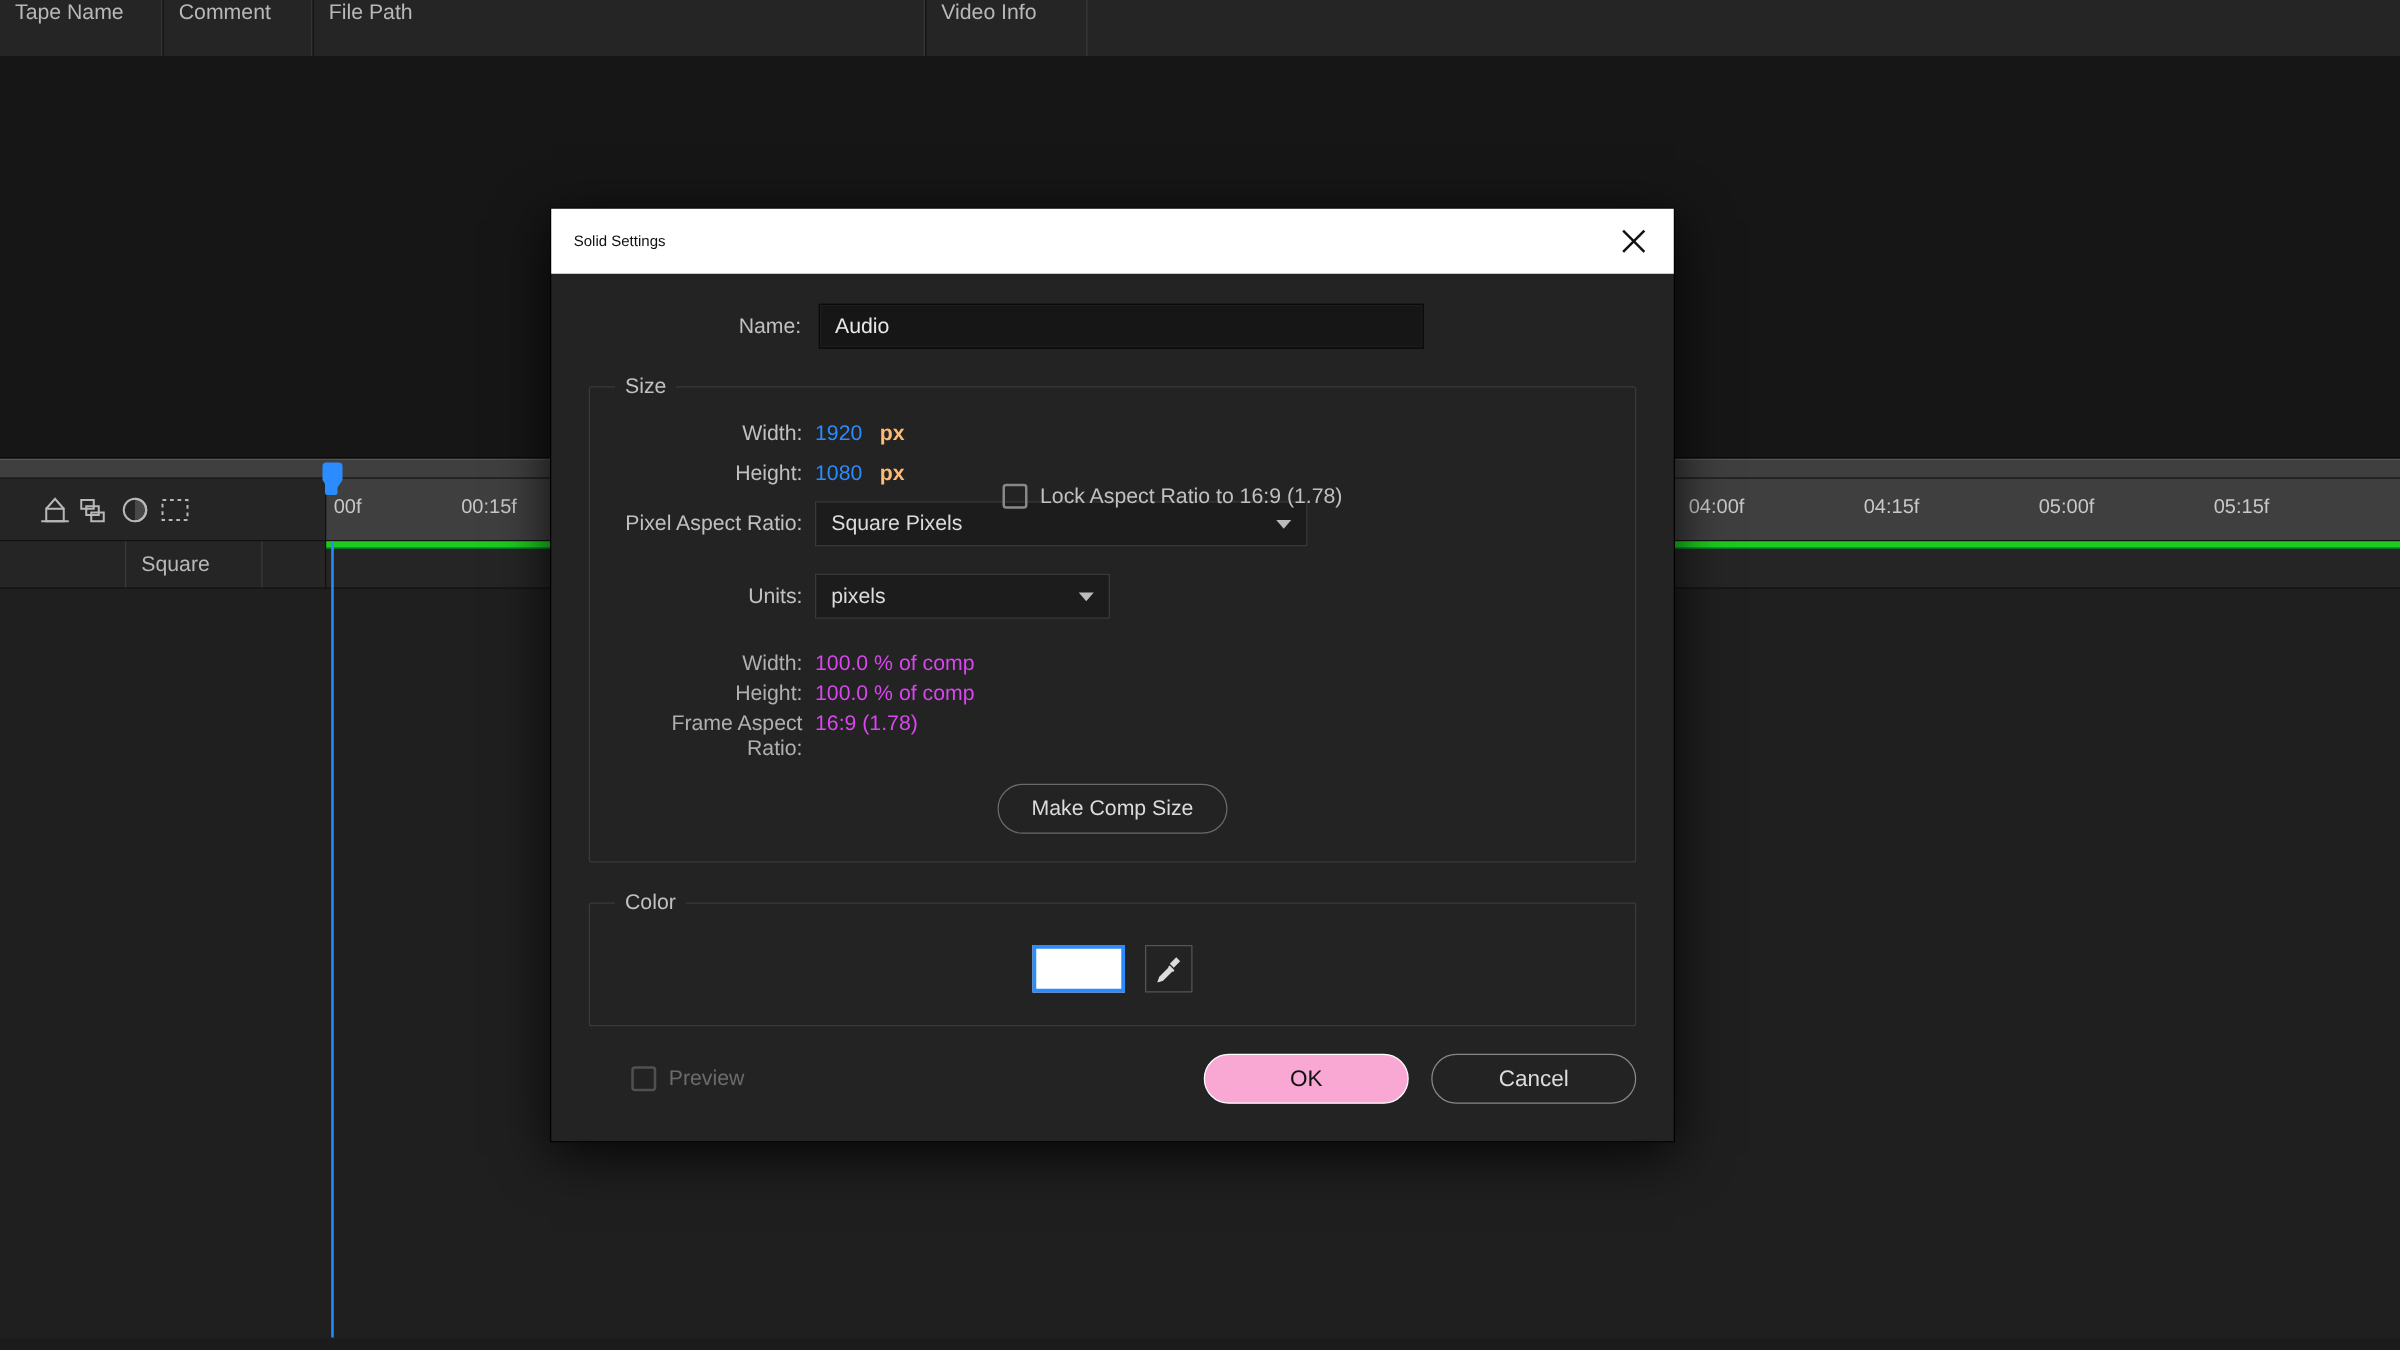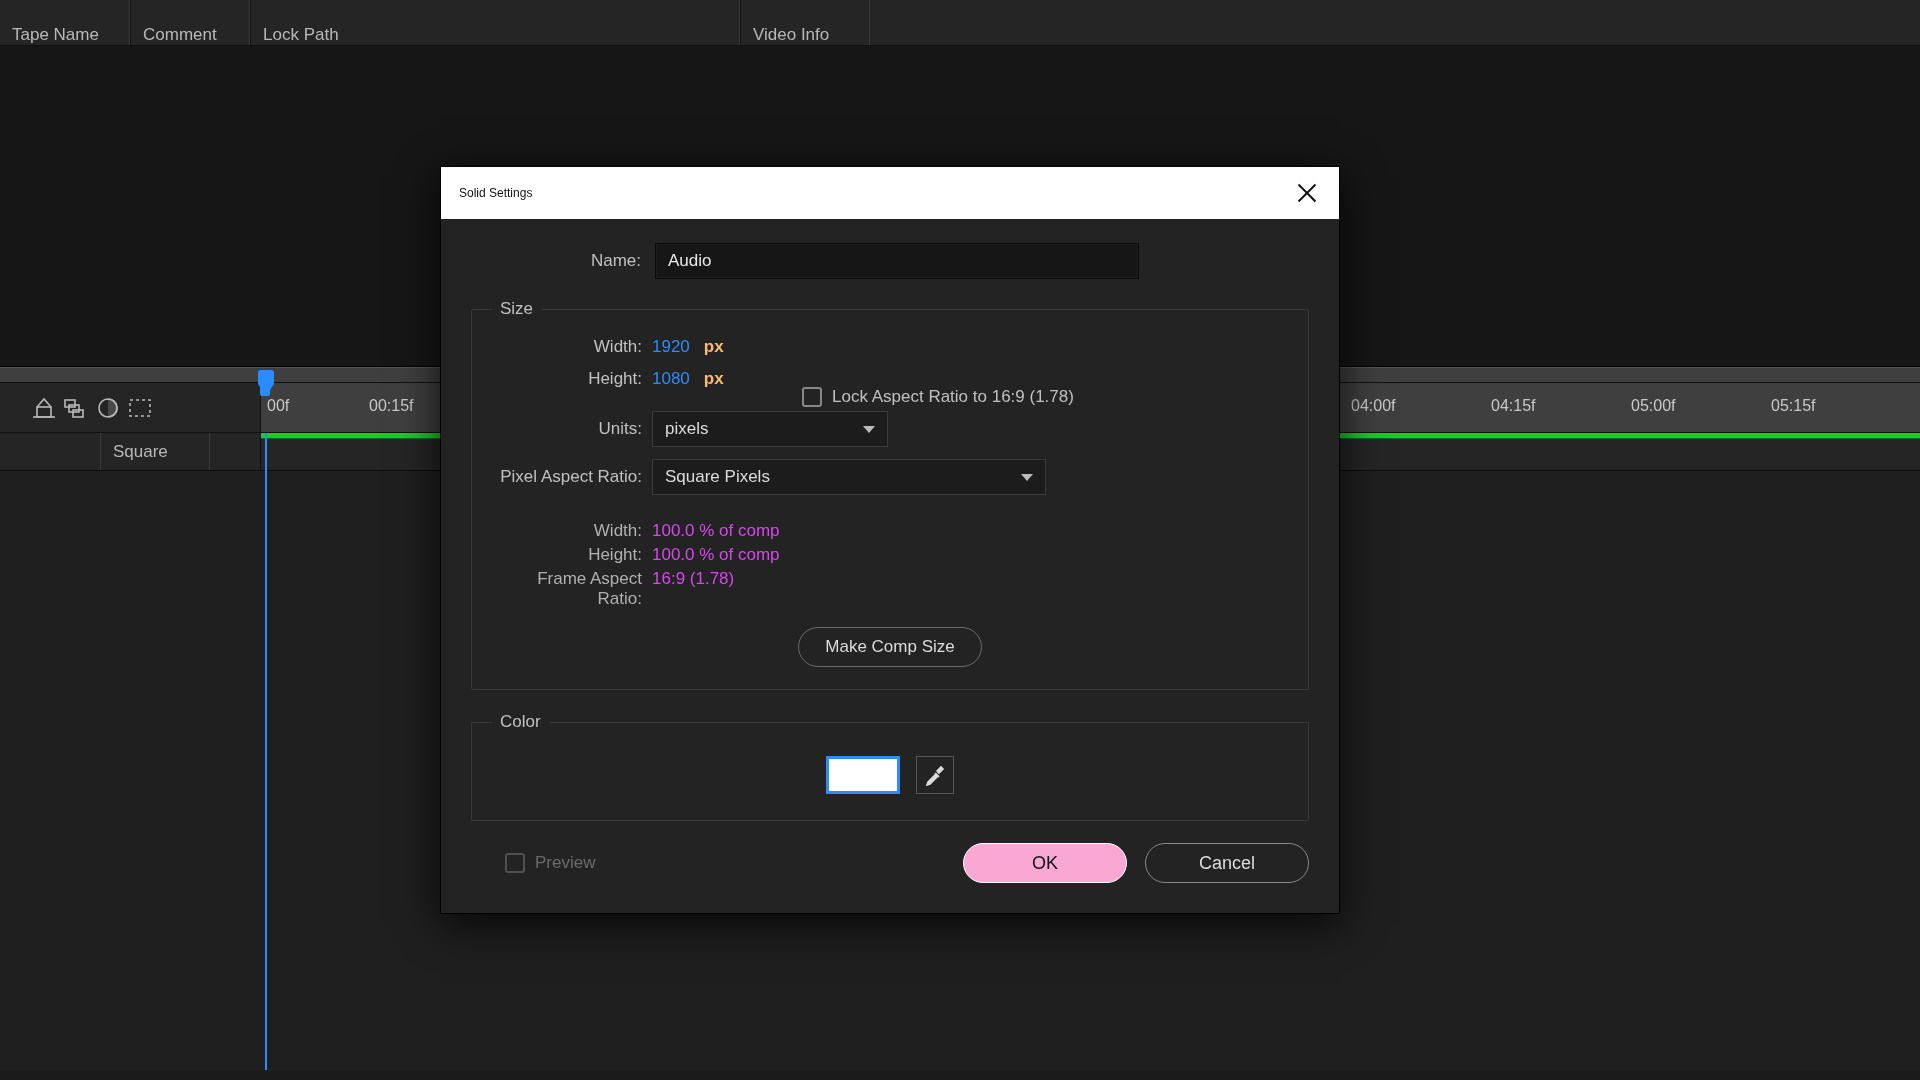--- a/index.html
+++ b/index.html
@@ -18,21 +18,21 @@
     height: 46px;
     background: #252525;
     display: flex;
     align-items: center;
     padding-left: 0;
     border-bottom: 1px solid #111;
   }
   .col-header {
     height: 100%;
     display: flex;
-    align-items: flex-end;
+    align-items: flex-start;
     padding: 0 12px;
     border-right: 1px solid #3a3a3a;
     border-left: 1px solid #111;
     color: #b8b8b8;
     cursor: pointer;
   }
   .col-header.first { border-left: none; }
 
   
   .workspace {
@@ -373,21 +373,21 @@
 <body>
 
 <div class="top-columns">
   <div class="col-header first" style="width:130px">
       <span>Tape Name</span>
     </div>
   <div class="col-header" style="width:120px">
       <span>Comment</span>
     </div>
   <div class="col-header" style="width:490px">
-      <span>Lock Path</span>
+      <span>File Path</span>
     </div>
   <div class="col-header" style="width:130px">
       <span>Video Info</span>
     </div>
 </div>
 
 <div class="workspace">
 
   <div class="timeline">
     <div class="timeline-top-strip"></div>
@@ -474,32 +474,32 @@
           <span class="size-label">Height:</span>
           <span class="hot-number">1080</span>
           <span class="unit">px</span>
         </div>
 
         <div class="lock-row">
           <div class="chk"></div>
           <span>Lock Aspect Ratio to 16:9 (1.78)</span>
         </div>
 
+        <div class="size-row">
+          <span class="size-label">Pixel Aspect Ratio:</span>
+          <div class="dd" style="width:394px">
+            <span>Square Pixels</span>
+            <span class="chev"></span>
+          </div>
+        </div>
+
         <div class="size-row" style="margin-top:22px">
           <span class="size-label">Units:</span>
           <div class="dd" style="width:236px">
             <span>pixels</span>
-            <span class="chev"></span>
-          </div>
-        </div>
-
-        <div class="size-row">
-          <span class="size-label">Pixel Aspect Ratio:</span>
-          <div class="dd" style="width:394px">
-            <span>Square Pixels</span>
             <span class="chev"></span>
           </div>
         </div>
 
         <div style="height:10px"></div>
         <div class="info-line">
           <span class="info-label">Width:</span>
           <span class="info-val">100.0 % of comp</span>
         </div>
         <div class="info-line">

